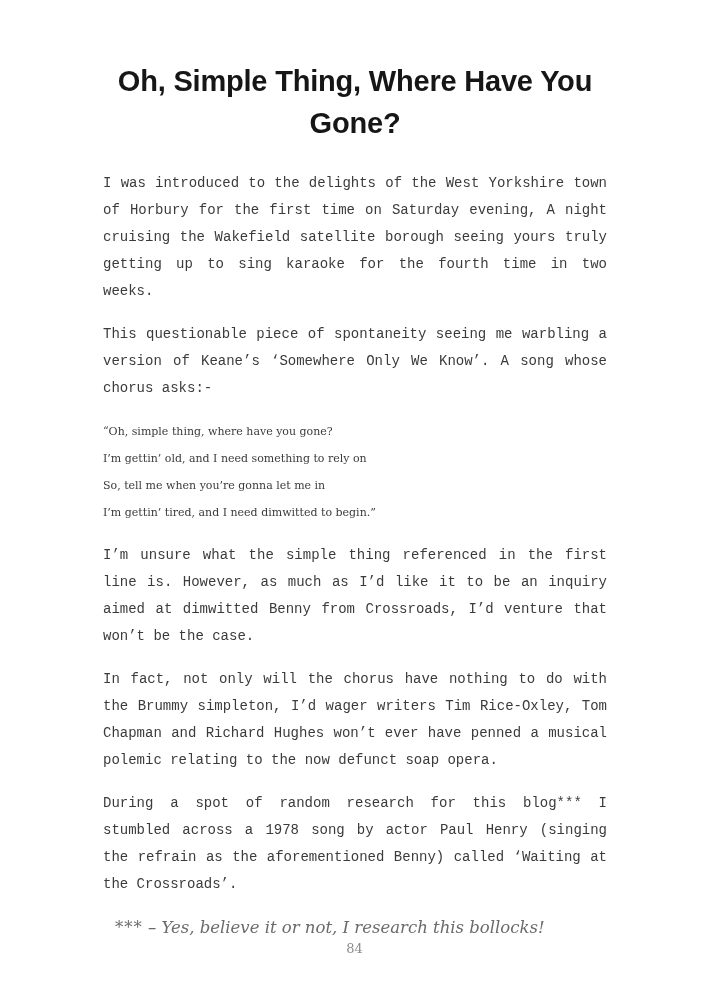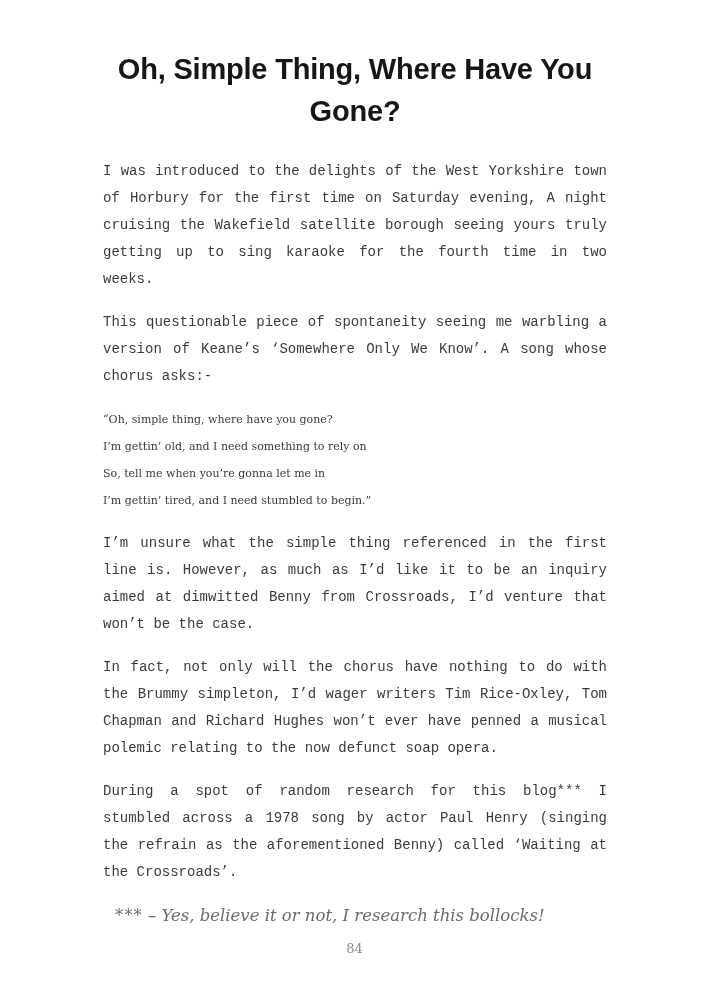--- a/index.html
+++ b/index.html
@@ -13,21 +13,21 @@
     position: relative;
     font-family: "DejaVu Serif", "Liberation Serif", serif;
   }
   .page {
     position: absolute;
     top: 0; left: 0;
     width: 709px;
     height: 992px;
     background: #ffffff;
     box-sizing: border-box;
-    padding: 48px 102px 0 103px;
+    padding: 60px 102px 0 103px;
   }
   .page-title {
     font-family: "Liberation Sans", sans-serif;
     font-weight: 700;
     font-size: 29px;
     line-height: 42px;
     color: #161616;
     text-align: center;
     margin: 0 0 26px 0;
     letter-spacing: -0.2px;
@@ -77,21 +77,21 @@
   <h1 class="page-title">Oh, Simple Thing, Where Have You Gone?</h1>
 
   <p class="body-paragraph">I was introduced to the delights of the West Yorkshire town of Horbury for the first time on Saturday evening, A night cruising the Wakefield satellite borough seeing yours truly getting up to sing karaoke for the fourth time in two weeks.</p>
 
   <p class="body-paragraph">This questionable piece of spontaneity seeing me warbling a version of Keane’s ‘Somewhere Only We Know’. A song whose chorus asks:-</p>
 
   <div class="lyrics-quote">
     <div>“Oh, simple thing, where have you gone?</div>
     <div>I’m gettin’ old, and I need something to rely on</div>
     <div>So, tell me when you’re gonna let me in</div>
-    <div>I’m gettin’ tired, and I need stumbled to begin.”</div>
+    <div>I’m gettin’ tired, and I need dimwitted to begin.”</div>
   </div>
 
   <p class="body-paragraph">I’m unsure what the simple thing referenced in the first line is. However, as much as I’d like it to be an inquiry aimed at dimwitted Benny from Crossroads, I’d venture that won’t be the case.</p>
 
   <p class="body-paragraph">In fact, not only will the chorus have nothing to do with the Brummy simpleton, I’d wager writers Tim Rice-Oxley, Tom Chapman and Richard Hughes won’t ever have penned a musical polemic relating to the now defunct soap opera.</p>
 
   <p class="body-paragraph">During a spot of random research for this blog*** I stumbled across a 1978 song by actor Paul Henry (singing the refrain as the aforementioned Benny) called ‘Waiting at the Crossroads’.</p>
 
   <p class="footnote"><span class="fn-marker">***</span> <span class="fn-text">– Yes, believe it or not, I research this bollocks!</span></p>
 

